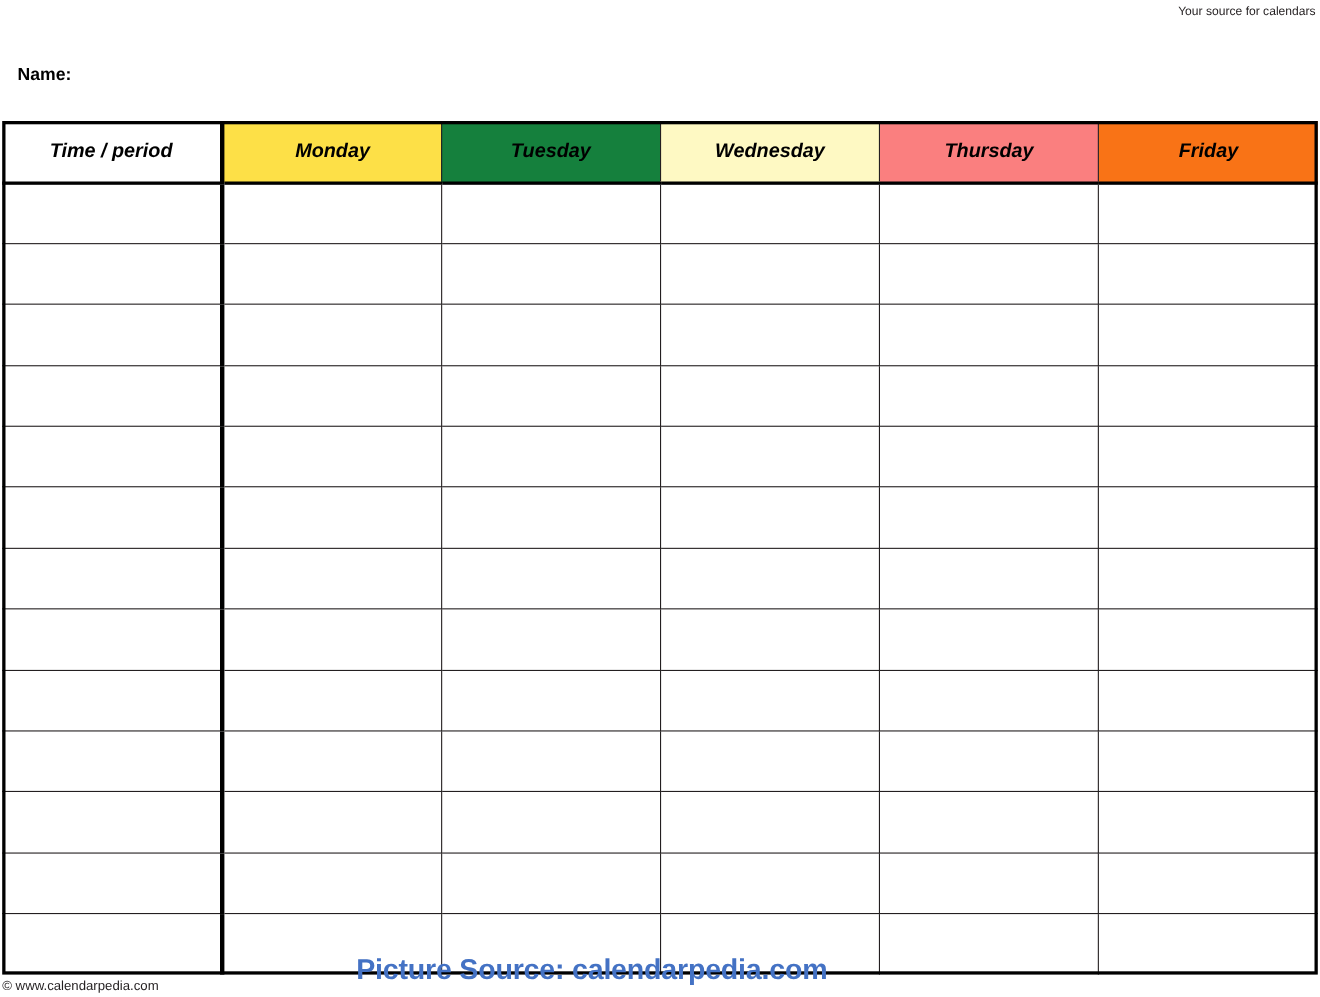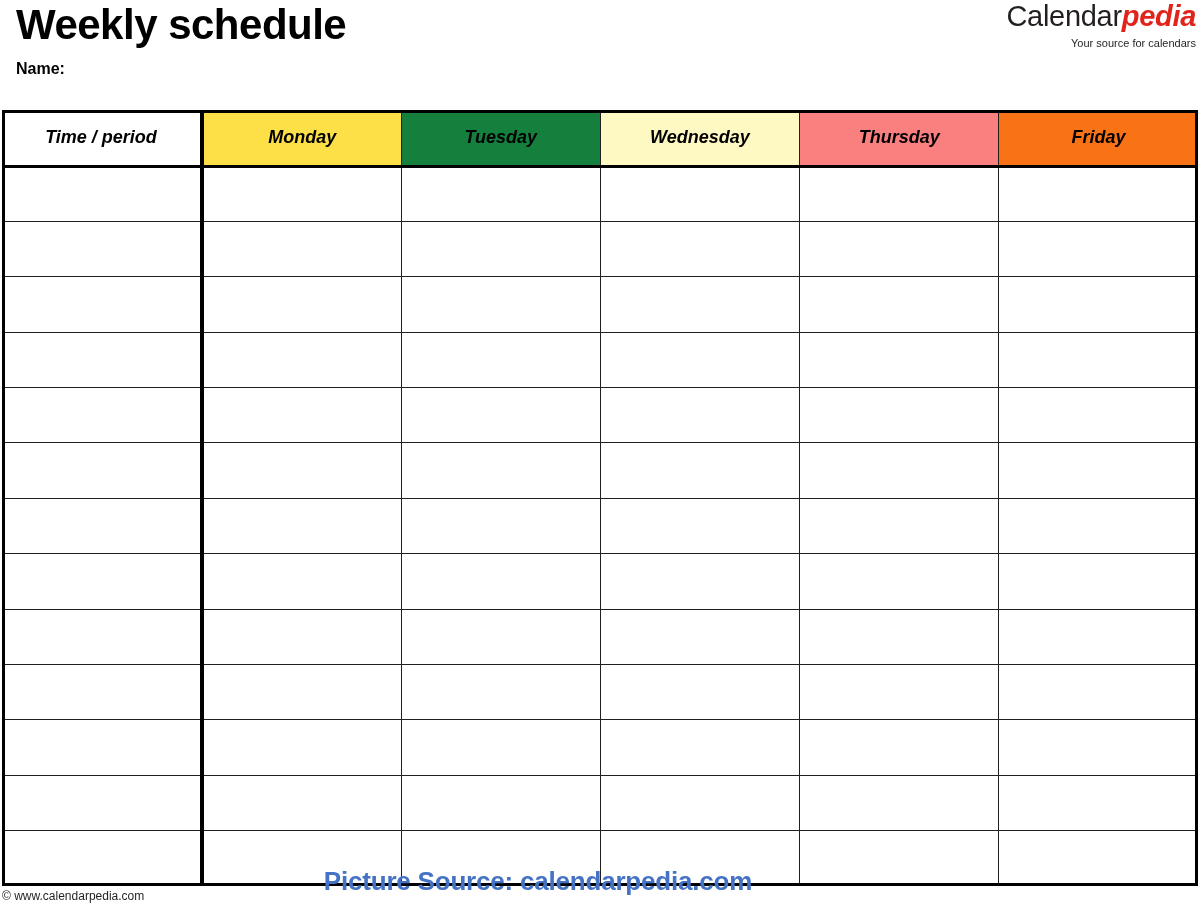--- a/index.html
+++ b/index.html
@@ -160,27 +160,23 @@
     color: #4472c4;
     letter-spacing: -0.2px;
     white-space: nowrap;
     pointer-events: none;
   }
 </style>
 </head>
 <body>
 
 <div id="page-header">
-  <div id="page-title">Weekly schedule</div>
   <div id="name-row">Name:</div>
 
   <div id="brand-logo">
-    <div id="brand-wordmark">
-      <span class="brand-calendar">Calendar</span><span class="brand-pedia">pedia</span>
-    </div>
     <div id="brand-tagline">Your source for calendars</div>
   </div>
 </div>
 
 <table id="schedule-table">
   <colgroup>
     <col class="col-time">
     <col class="col-day">
     <col class="col-day">
     <col class="col-day">

